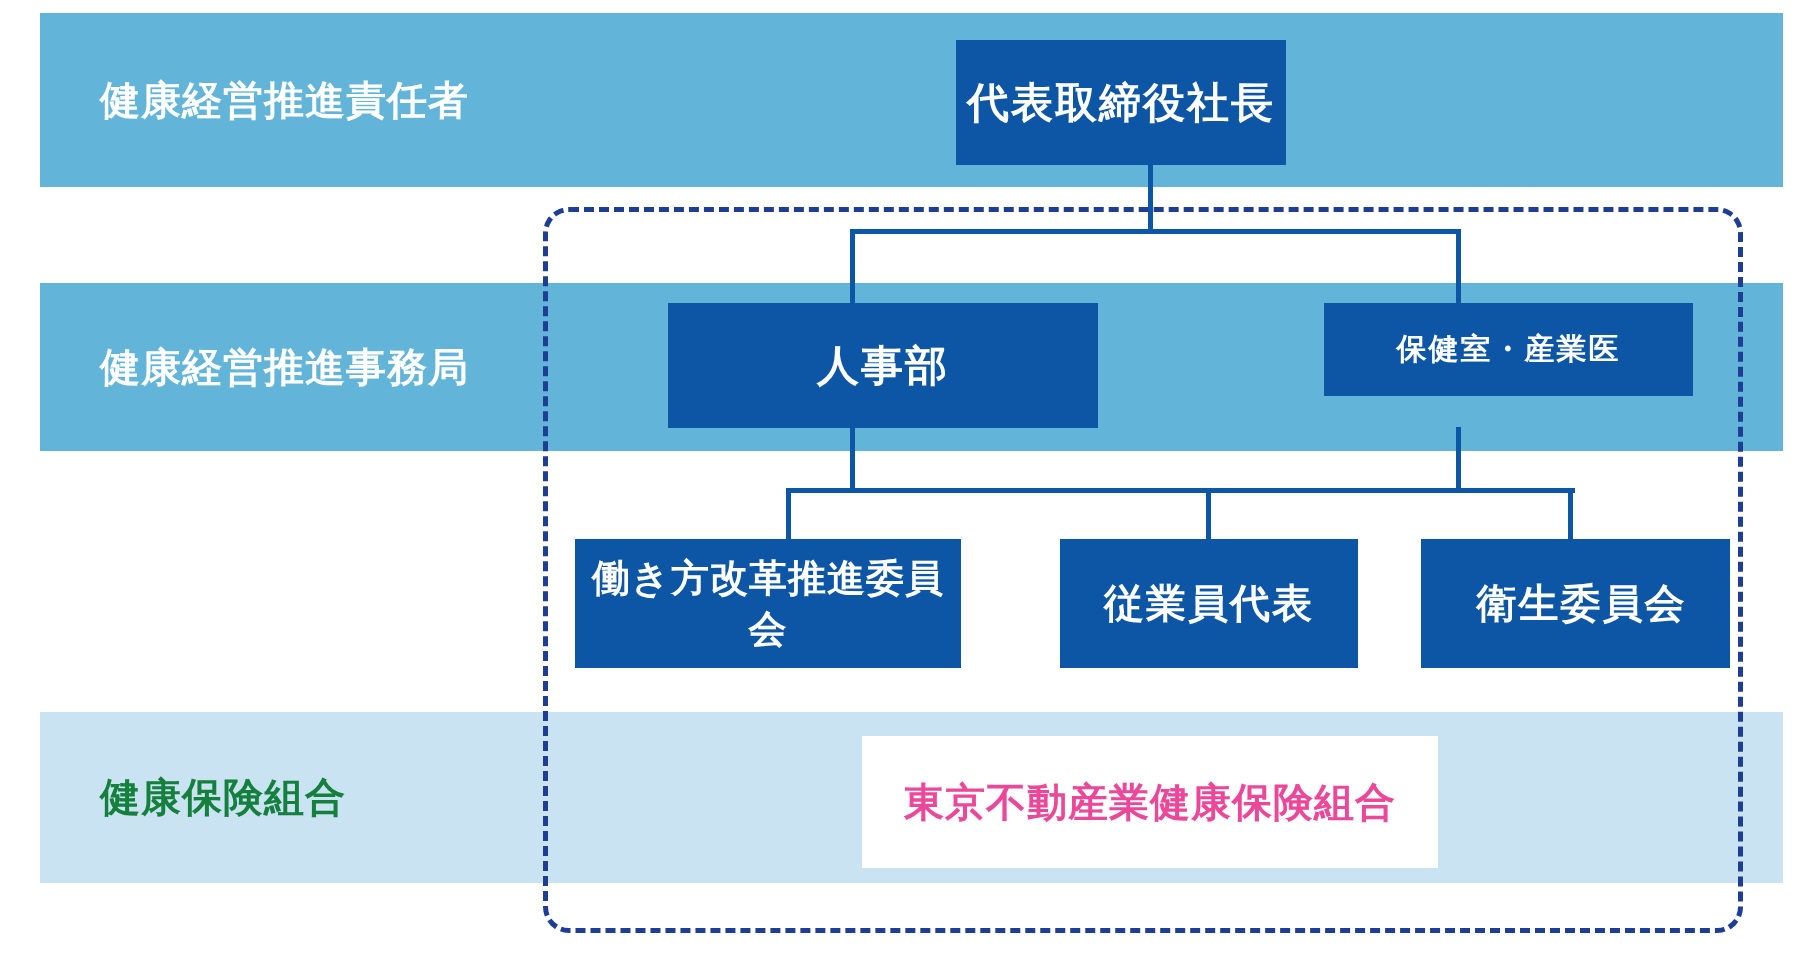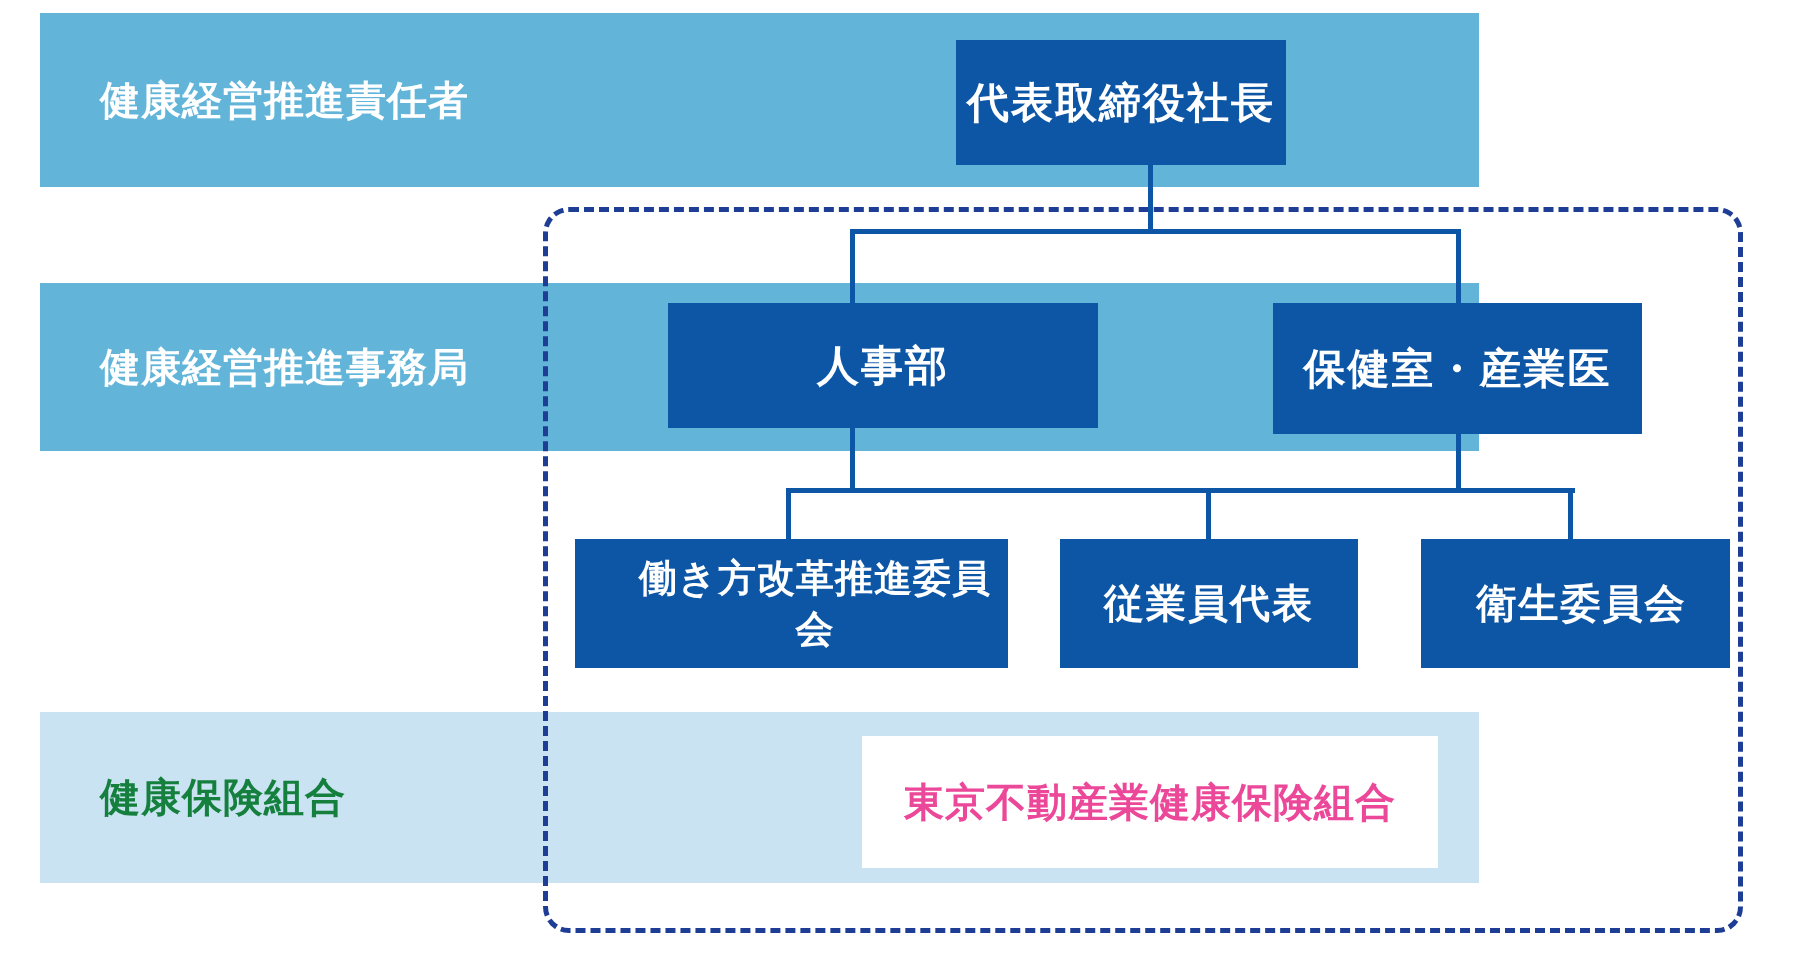--- a/index.html
+++ b/index.html
@@ -1,20 +1,20 @@
 <!DOCTYPE html>
 <html><head>
 <meta charset="utf-8">
 <style>
   html, body { margin:0; padding:0; background:#ffffff; }
   #stage {
     position:relative; width:1800px; height:975px; background:#ffffff;
     font-family:"Liberation Sans","DejaVu Sans",sans-serif; overflow:hidden;
   }
-  .band { position:absolute; left:40px; width:1439px; z-index:1; }
+  .band { position:absolute; left:40px; width:1743px; z-index:1; }
   .band-responsible { top:13px;  height:174px; background:#62b5d9; }
   .band-secretariat { top:283px; height:168px; background:#62b5d9; }
   .band-insurance   { top:712px; height:171px; background:#c9e3f2; }
   .band-label {
     position:absolute; left:60px; top:0; height:100%;
     display:flex; align-items:center;
     font-size:40px; font-weight:bold; color:#ffffff; letter-spacing:1px;
   }
   .band-insurance .band-label { color:#15803d; }
 
@@ -36,22 +36,22 @@
   .c-v-b2     { left:1206px; top:488px; width:5px; height:52px; }
   .c-v-b3     { left:1568px; top:488px; width:5px; height:52px; }
 
   .node {
     position:absolute; z-index:4; background:#0d56a6; color:#ffffff;
     display:flex; align-items:center; justify-content:center;
     font-weight:bold; letter-spacing:2px; text-align:center;
   }
   .node-president   { left:956px;  top:40px;  width:330px; height:125px; font-size:42px; }
   .node-hr          { left:668px;  top:303px; width:430px; height:125px; font-size:42px; }
-  .node-health      { left:1273px; top:303px; width:369px; height:131px; font-size:42px; }
-  .node-workstyle   { left:575px;  top:539px; width:386px; height:129px; font-size:38px; letter-spacing:1px;padding-left:47px; }
+  .node-health      { left:1324px; top:303px; width:369px; height:93px; font-size:30px; }
+  .node-workstyle   { left:575px;  top:539px; width:386px; height:129px; font-size:38px; letter-spacing:1px; }
   .node-employee    { left:1060px; top:539px; width:298px; height:129px; font-size:40px; }
   .node-hygiene     { left:1421px; top:539px; width:297px; height:129px; font-size:40px;padding-left:12px; }
   .node-union {
     left:862px; top:736px; width:576px; height:132px;
     background:#ffffff; color:#ec4899; font-size:40px; letter-spacing:1px;
   }
 
   .coop-label {
     position:absolute; left:986px; top:900px; width:320px; z-index:5;
     background:#ffffff; text-align:center;

